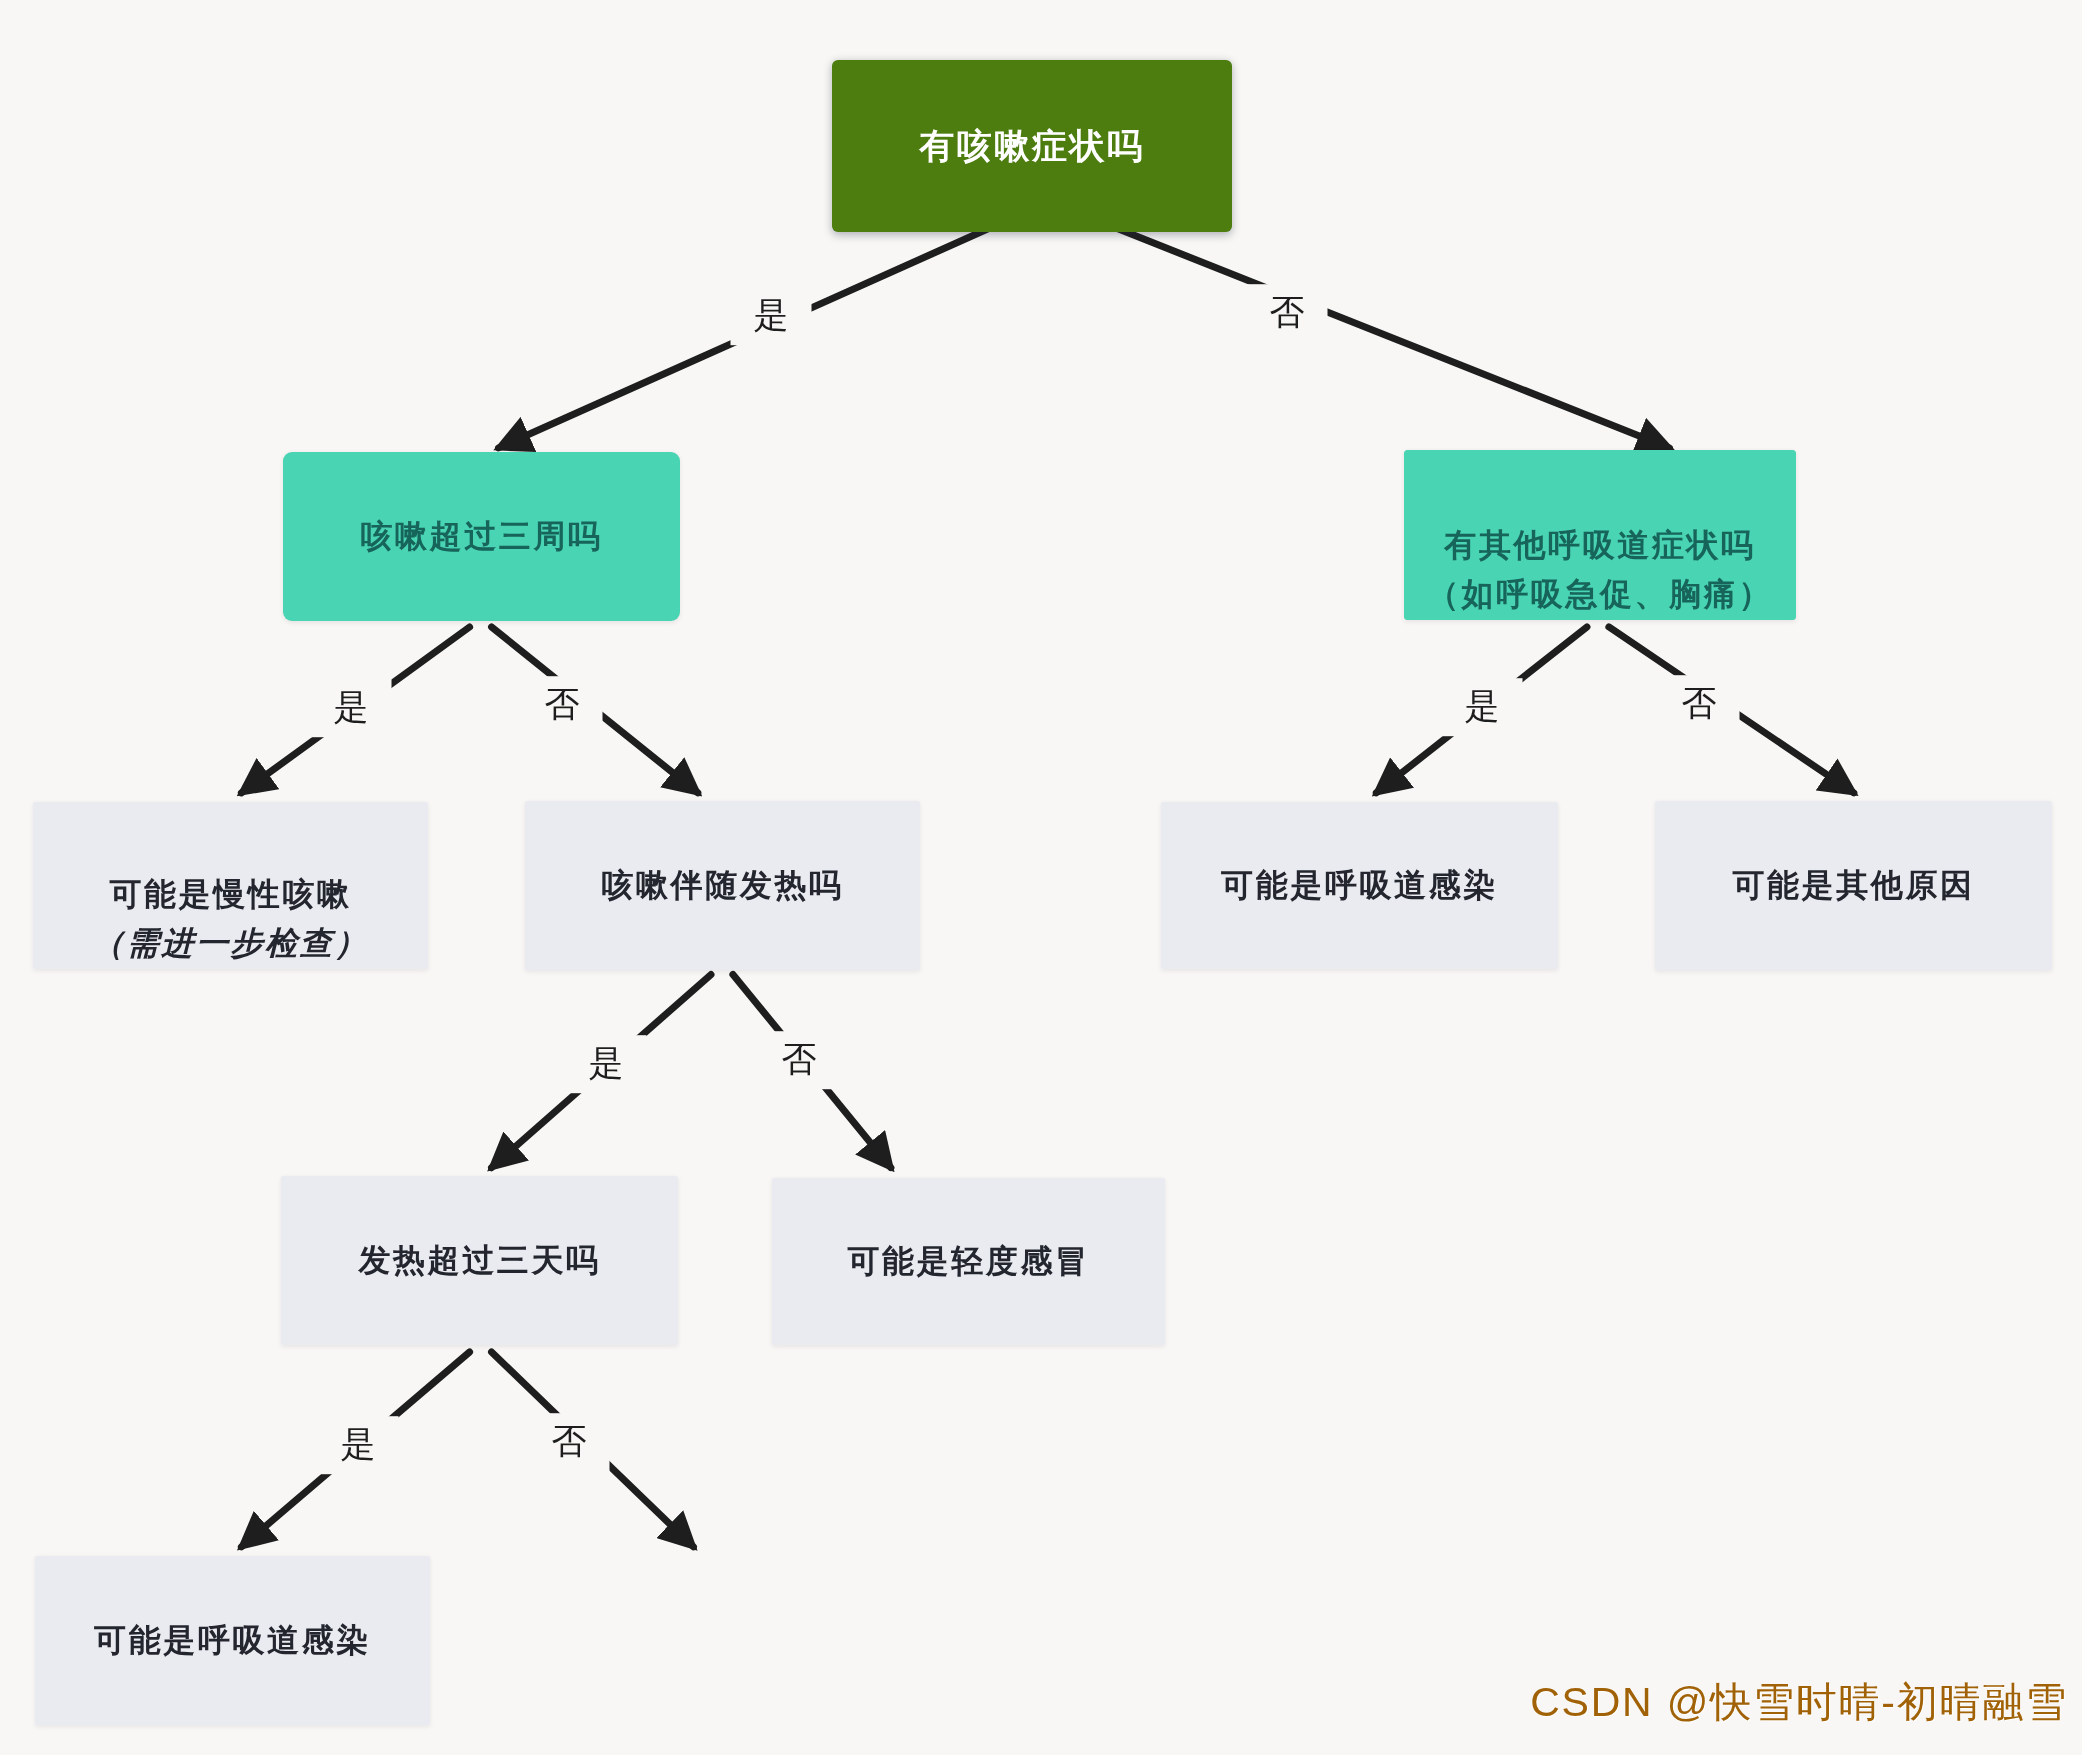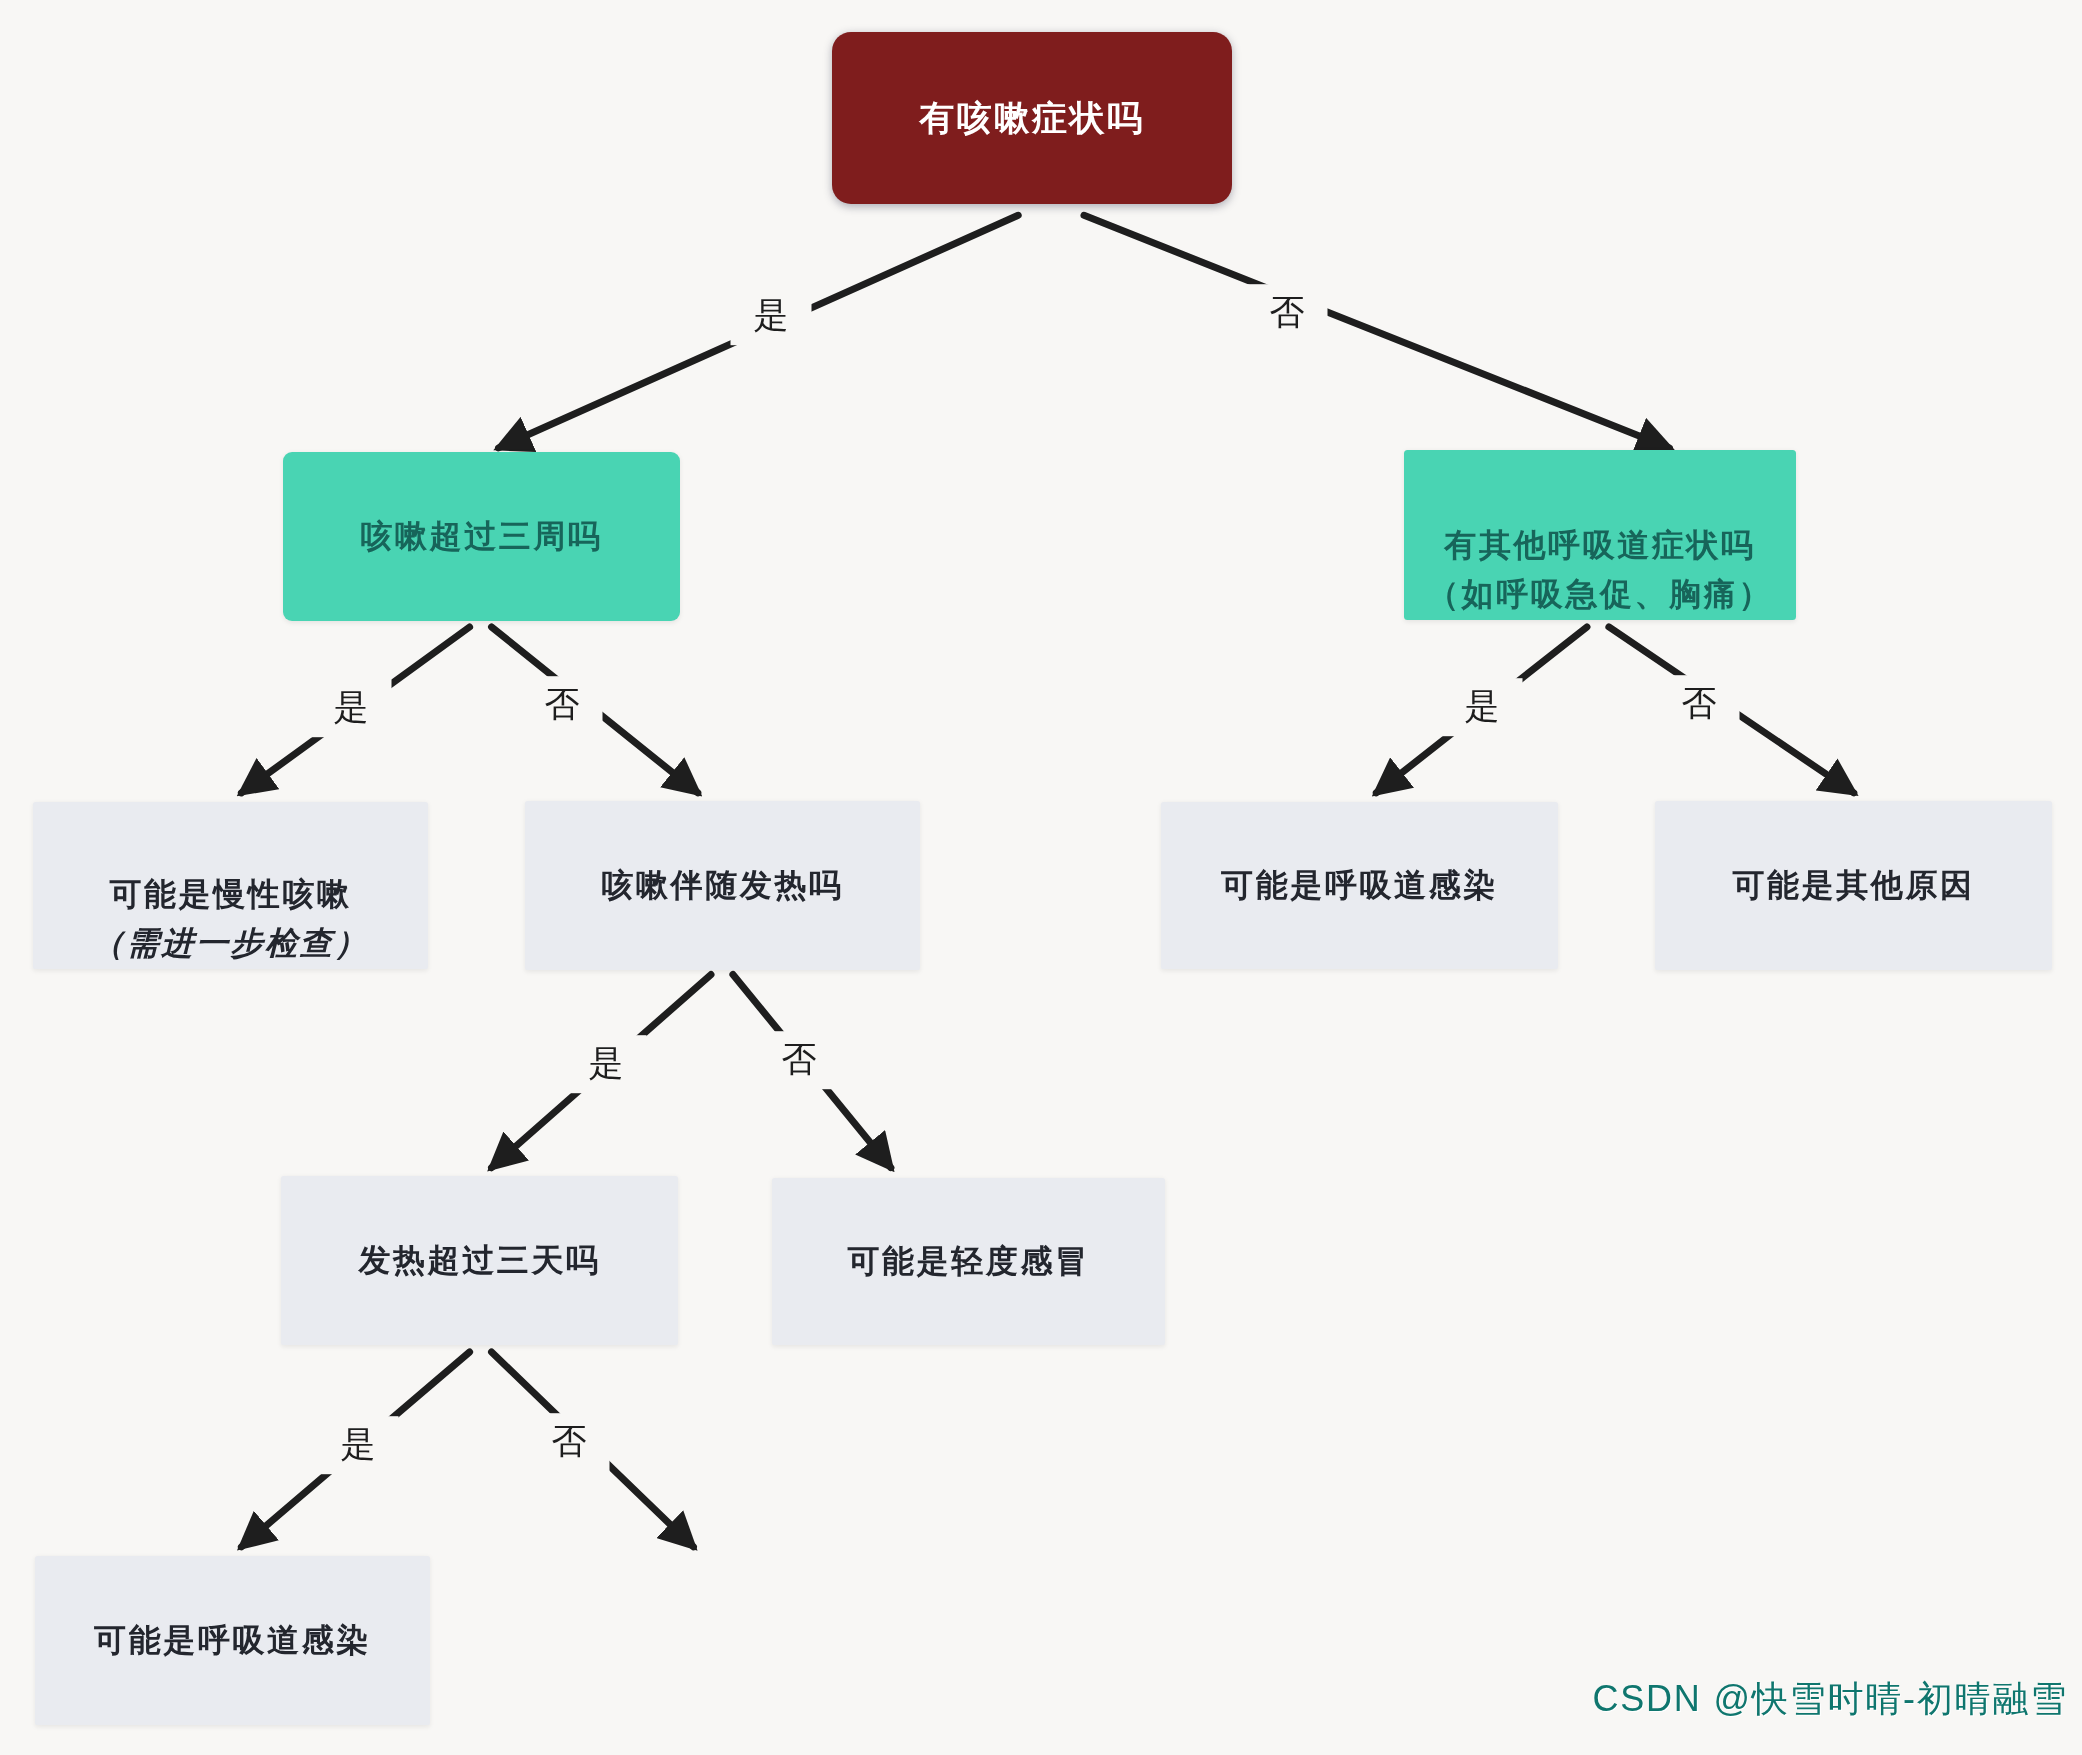--- a/index.html
+++ b/index.html
@@ -35,25 +35,26 @@
     position: absolute;
     display: flex;
     align-items: center;
     justify-content: center;
     text-align: center;
     box-sizing: border-box;
     font-weight: bold;
     letter-spacing: 2.6px;
   }
   .node-root {
-    background: #7f1d1d;
+    background: #4d7c0f;
     color: #ffffff;
-    border-radius: 19px;
+    border-radius: 6px;
     font-size: 35px;
     box-shadow: 0 2.6px 8.8px rgba(40,42,70,0.35);
+    margin-top: 28px;
   }
   .node-decision {
     background: #49d4b3;
     color: #17655a;
     border-radius: 3.5px;
     font-size: 32px;
     line-height: 1.55;
     box-shadow: 0 1.8px 5.3px rgba(0,0,0,0.08);
   }
   .node-outcome {
@@ -70,22 +71,22 @@
     background: #f8f7f5;
     color: #1e1e1e;
     font-size: 35px;
     padding: 5.3px 23px;
     white-space: nowrap;
   }
   .watermark {
     position: absolute;
     right: 14px;
     top: 1675px;
-    font-size: 36px;
-    color: #0f766e;
+    font-size: 41px;
+    color: #a16207;
     letter-spacing: 1.8px;
     text-shadow: 0.9px 0.9px 0 #ffffff;
     white-space: nowrap;
   }
 </style>
 </head>
 <body>
 
 <div class="canvas">
 

